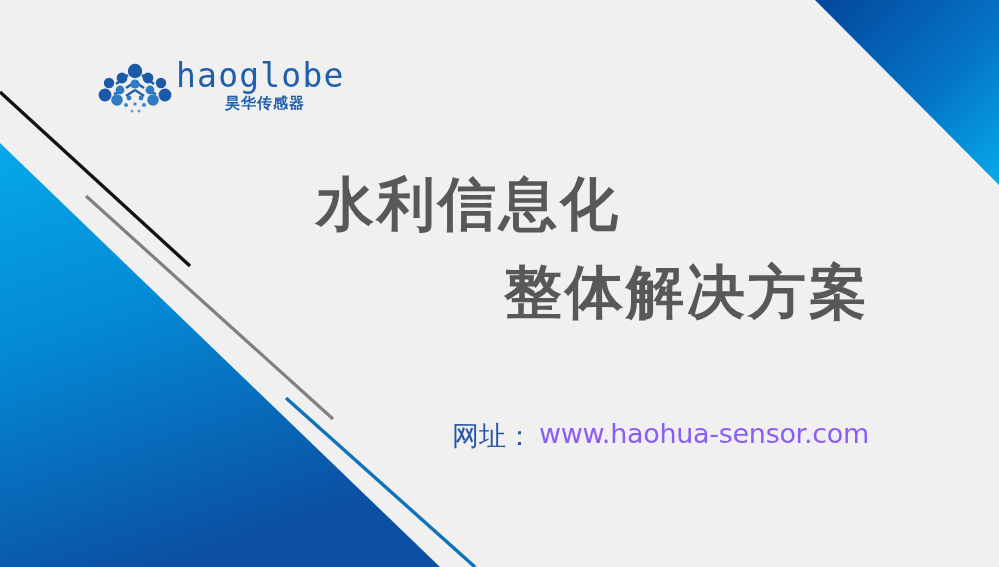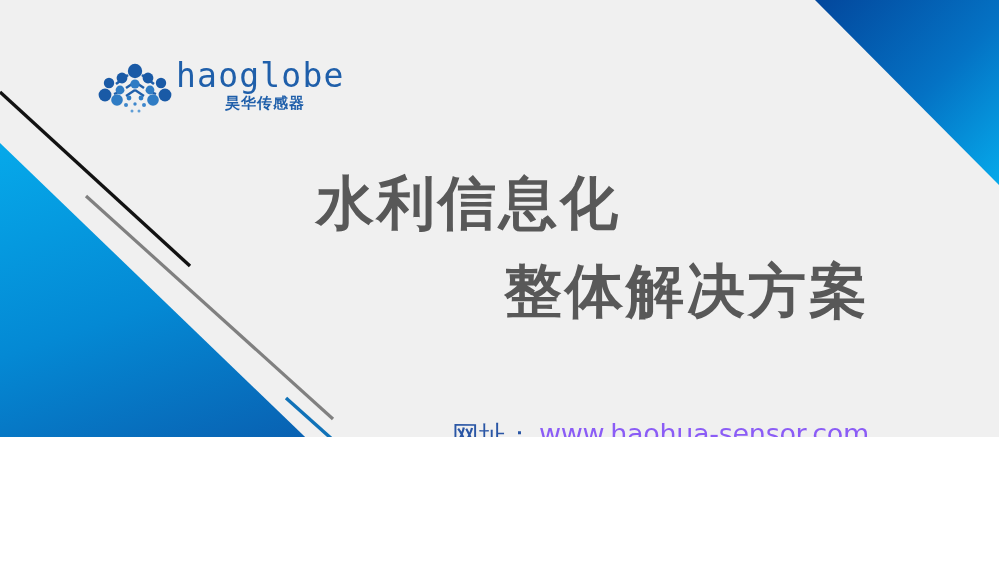--- a/index.html
+++ b/index.html
@@ -3,21 +3,21 @@
 <meta charset="utf-8">
 <style>
   html, body {
     margin: 0;
     padding: 0;
     background: #ffffff;
   }
   #slide {
     position: relative;
     width: 999px;
-    height: 437px;
+    height: 567px;
     overflow: hidden;
     background: #f0f0f0;
     font-family: "Liberation Sans", "DejaVu Sans", sans-serif;
   }
   .bg-svg {
     position: absolute;
     left: 0;
     top: 0;
     width: 999px;
     height: 567px;
@@ -64,21 +64,21 @@
   }
 
   
   #title-block {
     position: absolute;
     left: 310px;
     top: 160px;
     width: 560px;
   }
   .title-line {
-    font-family: Liberation Serif, serif;
+    font-family: Liberation Sans, sans-serif;
     font-size: 58px;
     font-weight: bold;
     color: #585858;
     letter-spacing: 3px;
     line-height: 88px;
     white-space: nowrap;
   }
   #title-line-1 { text-align: left; padding-left: 6px; }
   #title-line-2 { text-align: right; padding-left: 138px; }
 

